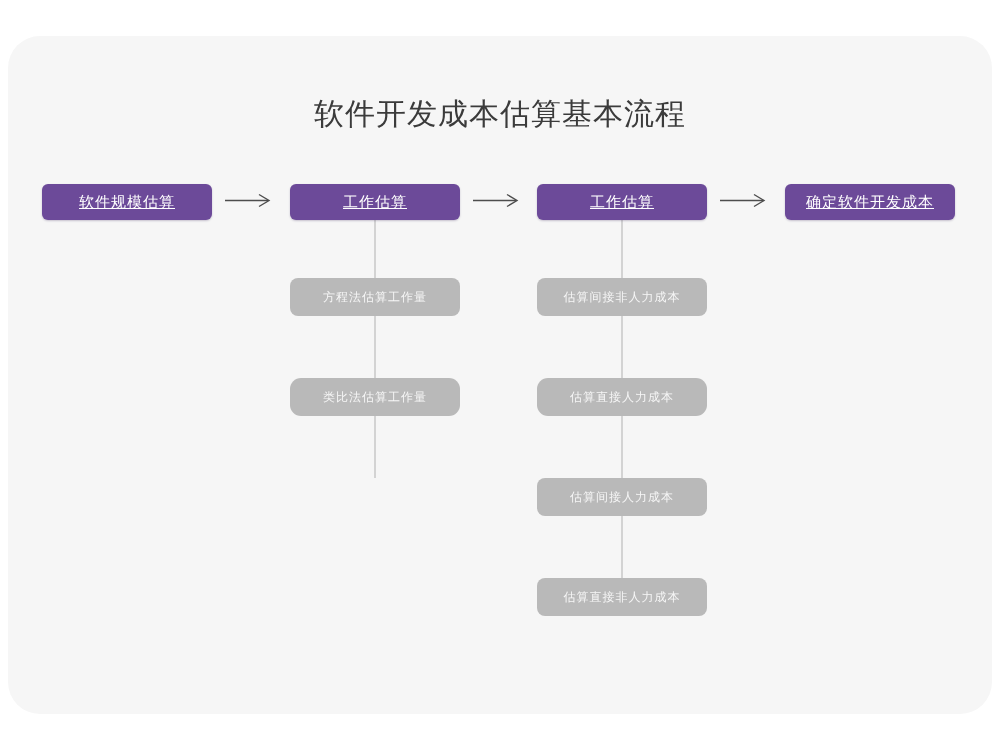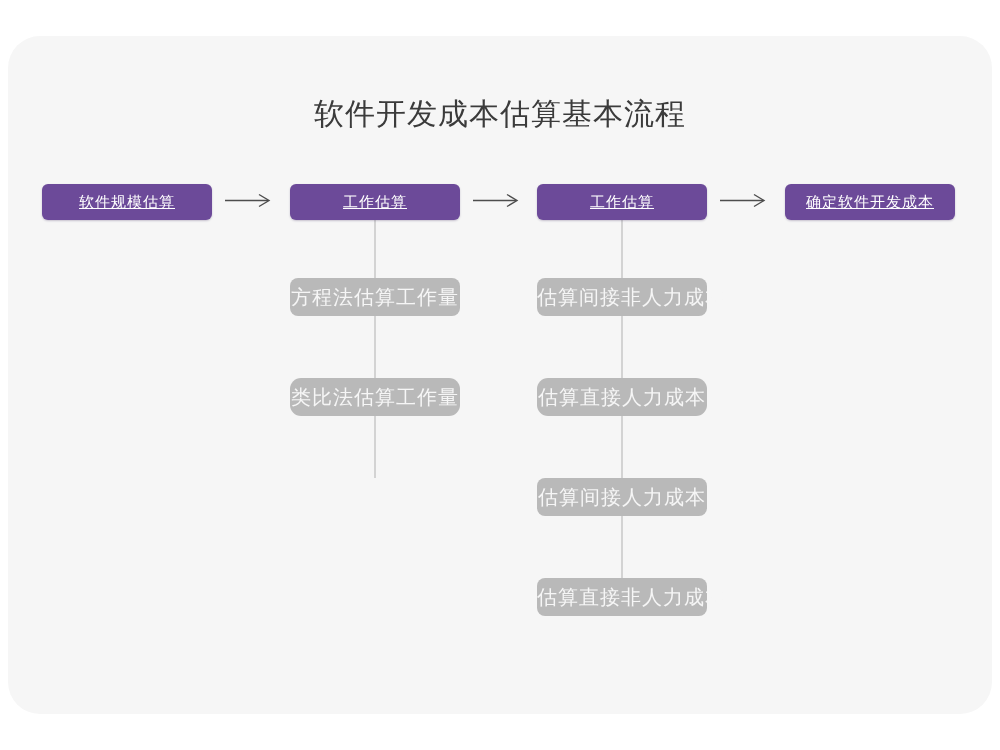--- a/index.html
+++ b/index.html
@@ -42,21 +42,21 @@
     letter-spacing: 1px;
     box-shadow: 0 1px 2px rgba(60,40,90,0.25);
     text-decoration: underline;
   }
   .node-sub {
     height: 38px;
     line-height: 38px;
     background: #b9b9b9;
     border-radius: 8px;
     color: #f6f6f6;
-    font-size: 20px;
+    font-size: 12px;
     letter-spacing: 1px;
   }
   .stage-1 { left: 34px; }
   .stage-2 { left: 282px; }
   .stage-3 { left: 529px; }
   .stage-4 { left: 777px; }
   .col-work { left: 282px; }
   .col-cost { left: 529px; }
   .row-1 { top: 242px; }
   .row-2 { top: 342px; border-radius: 11px; }

